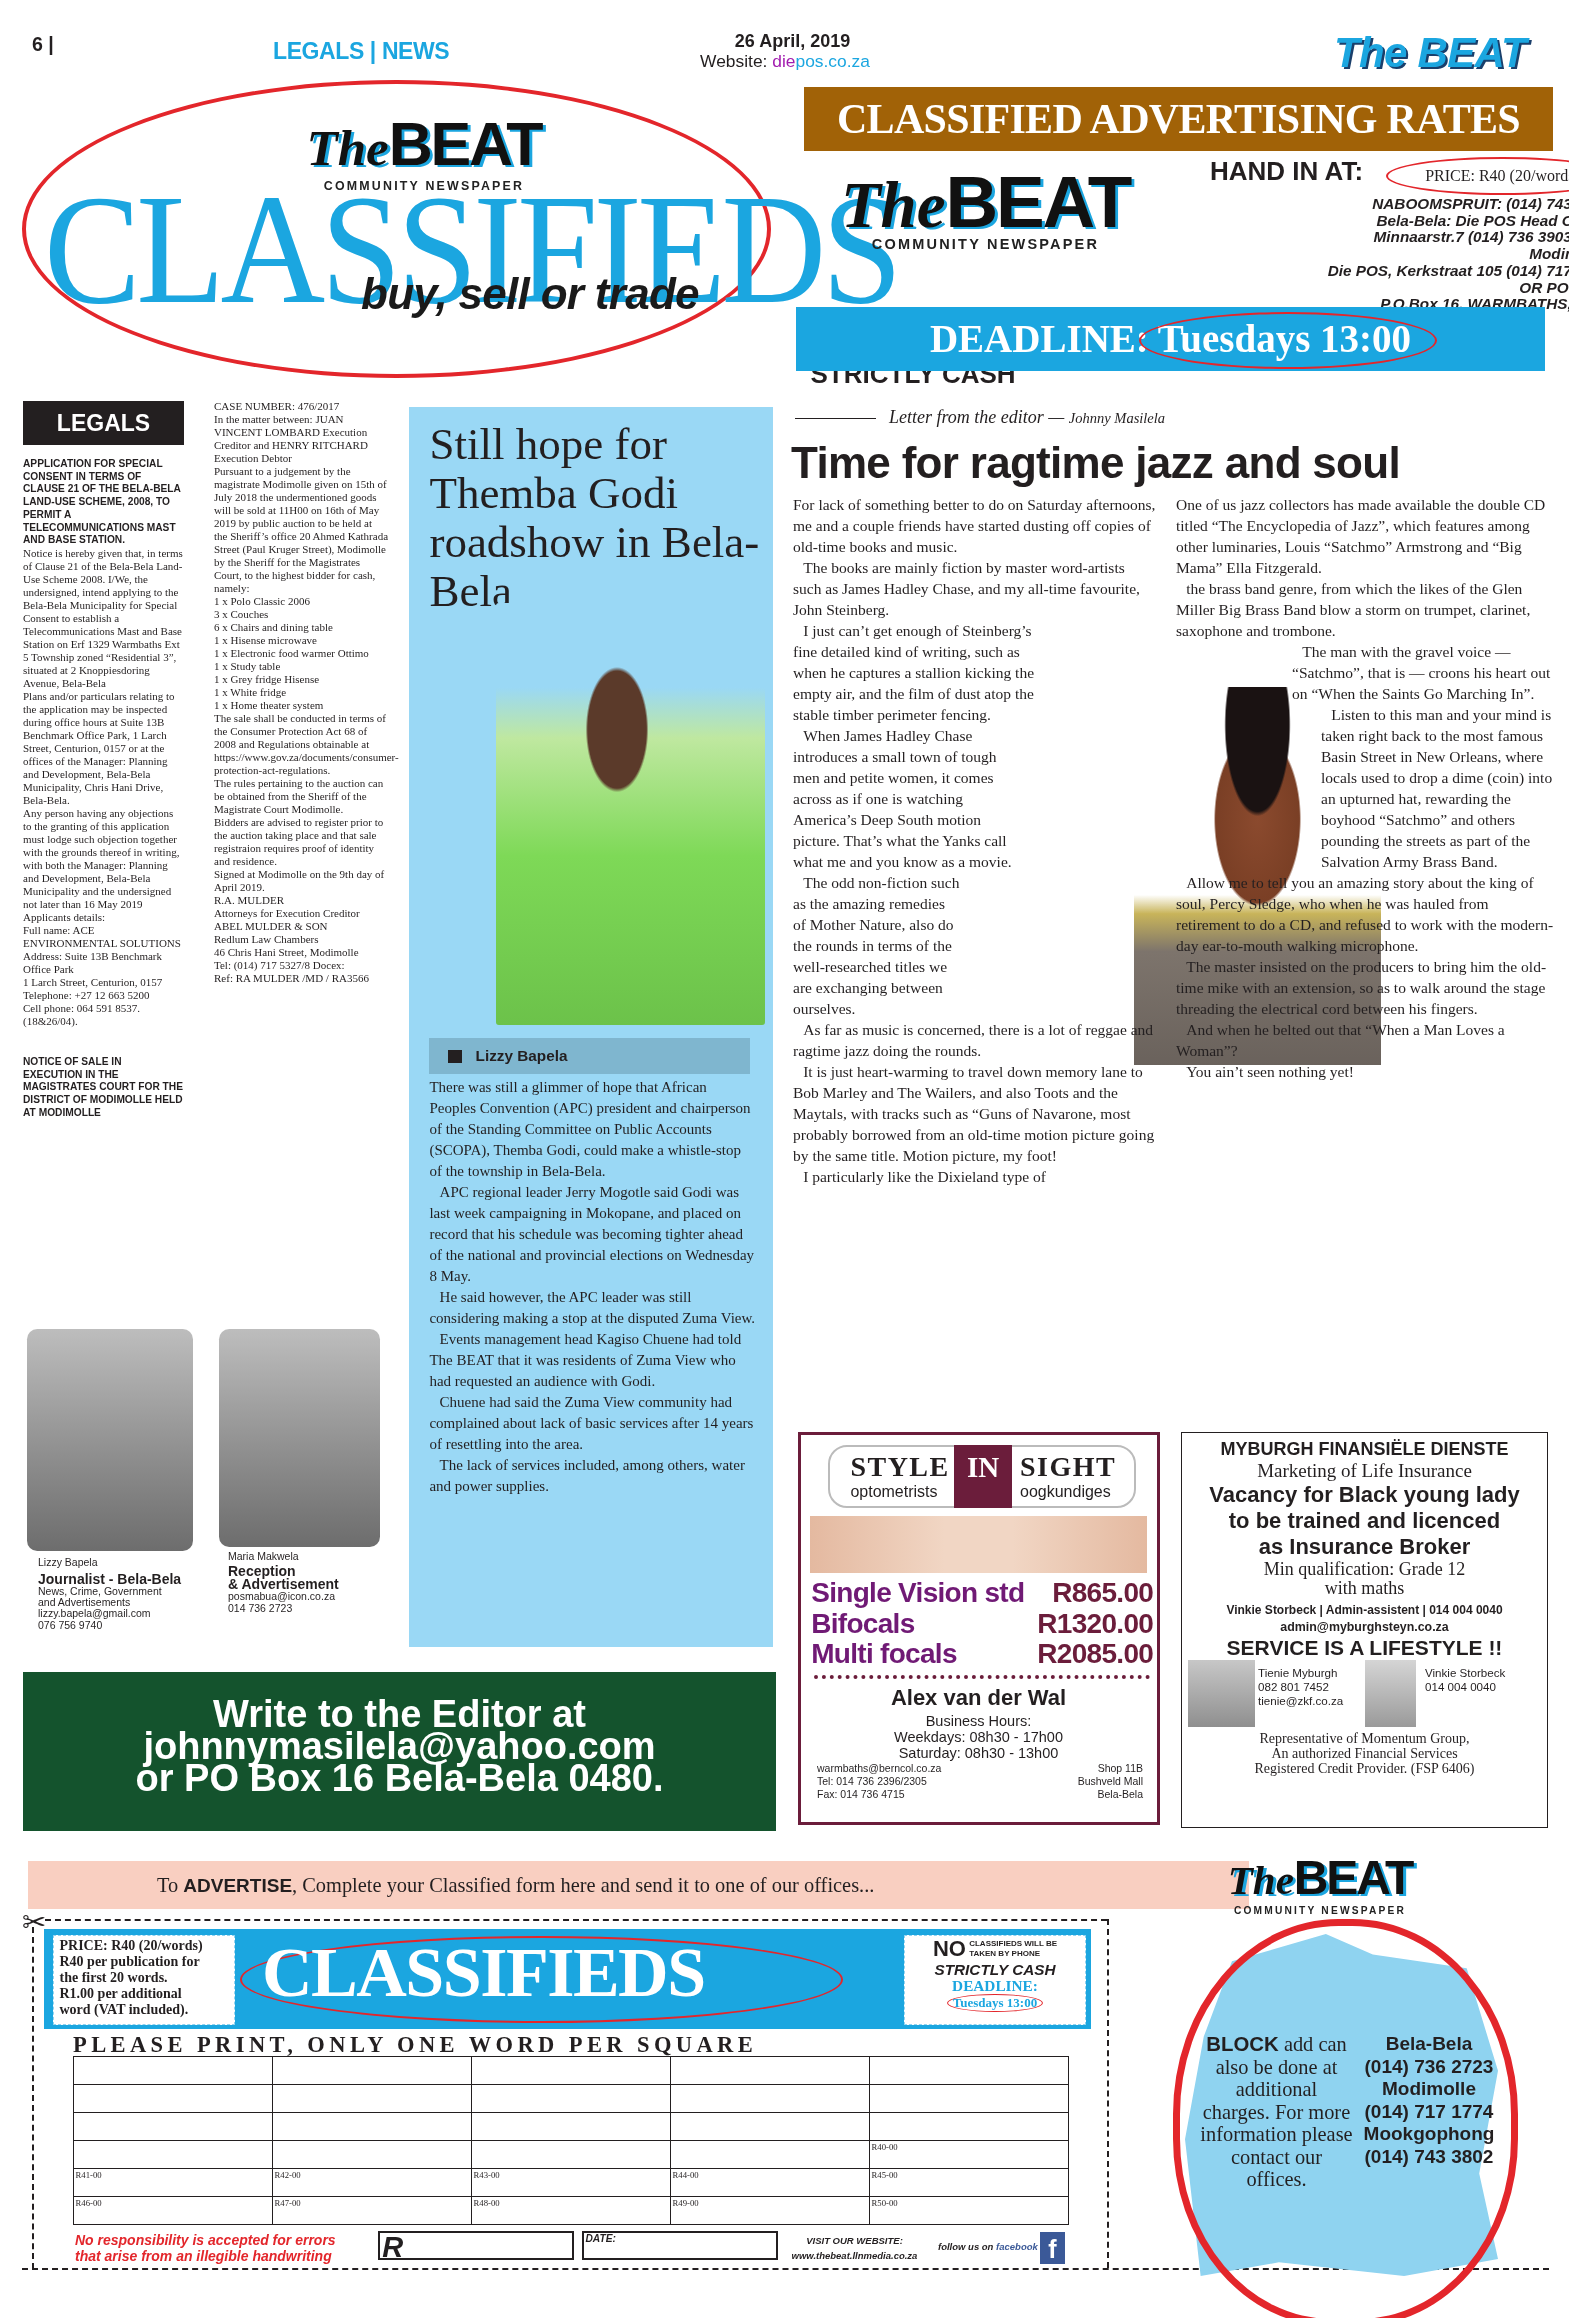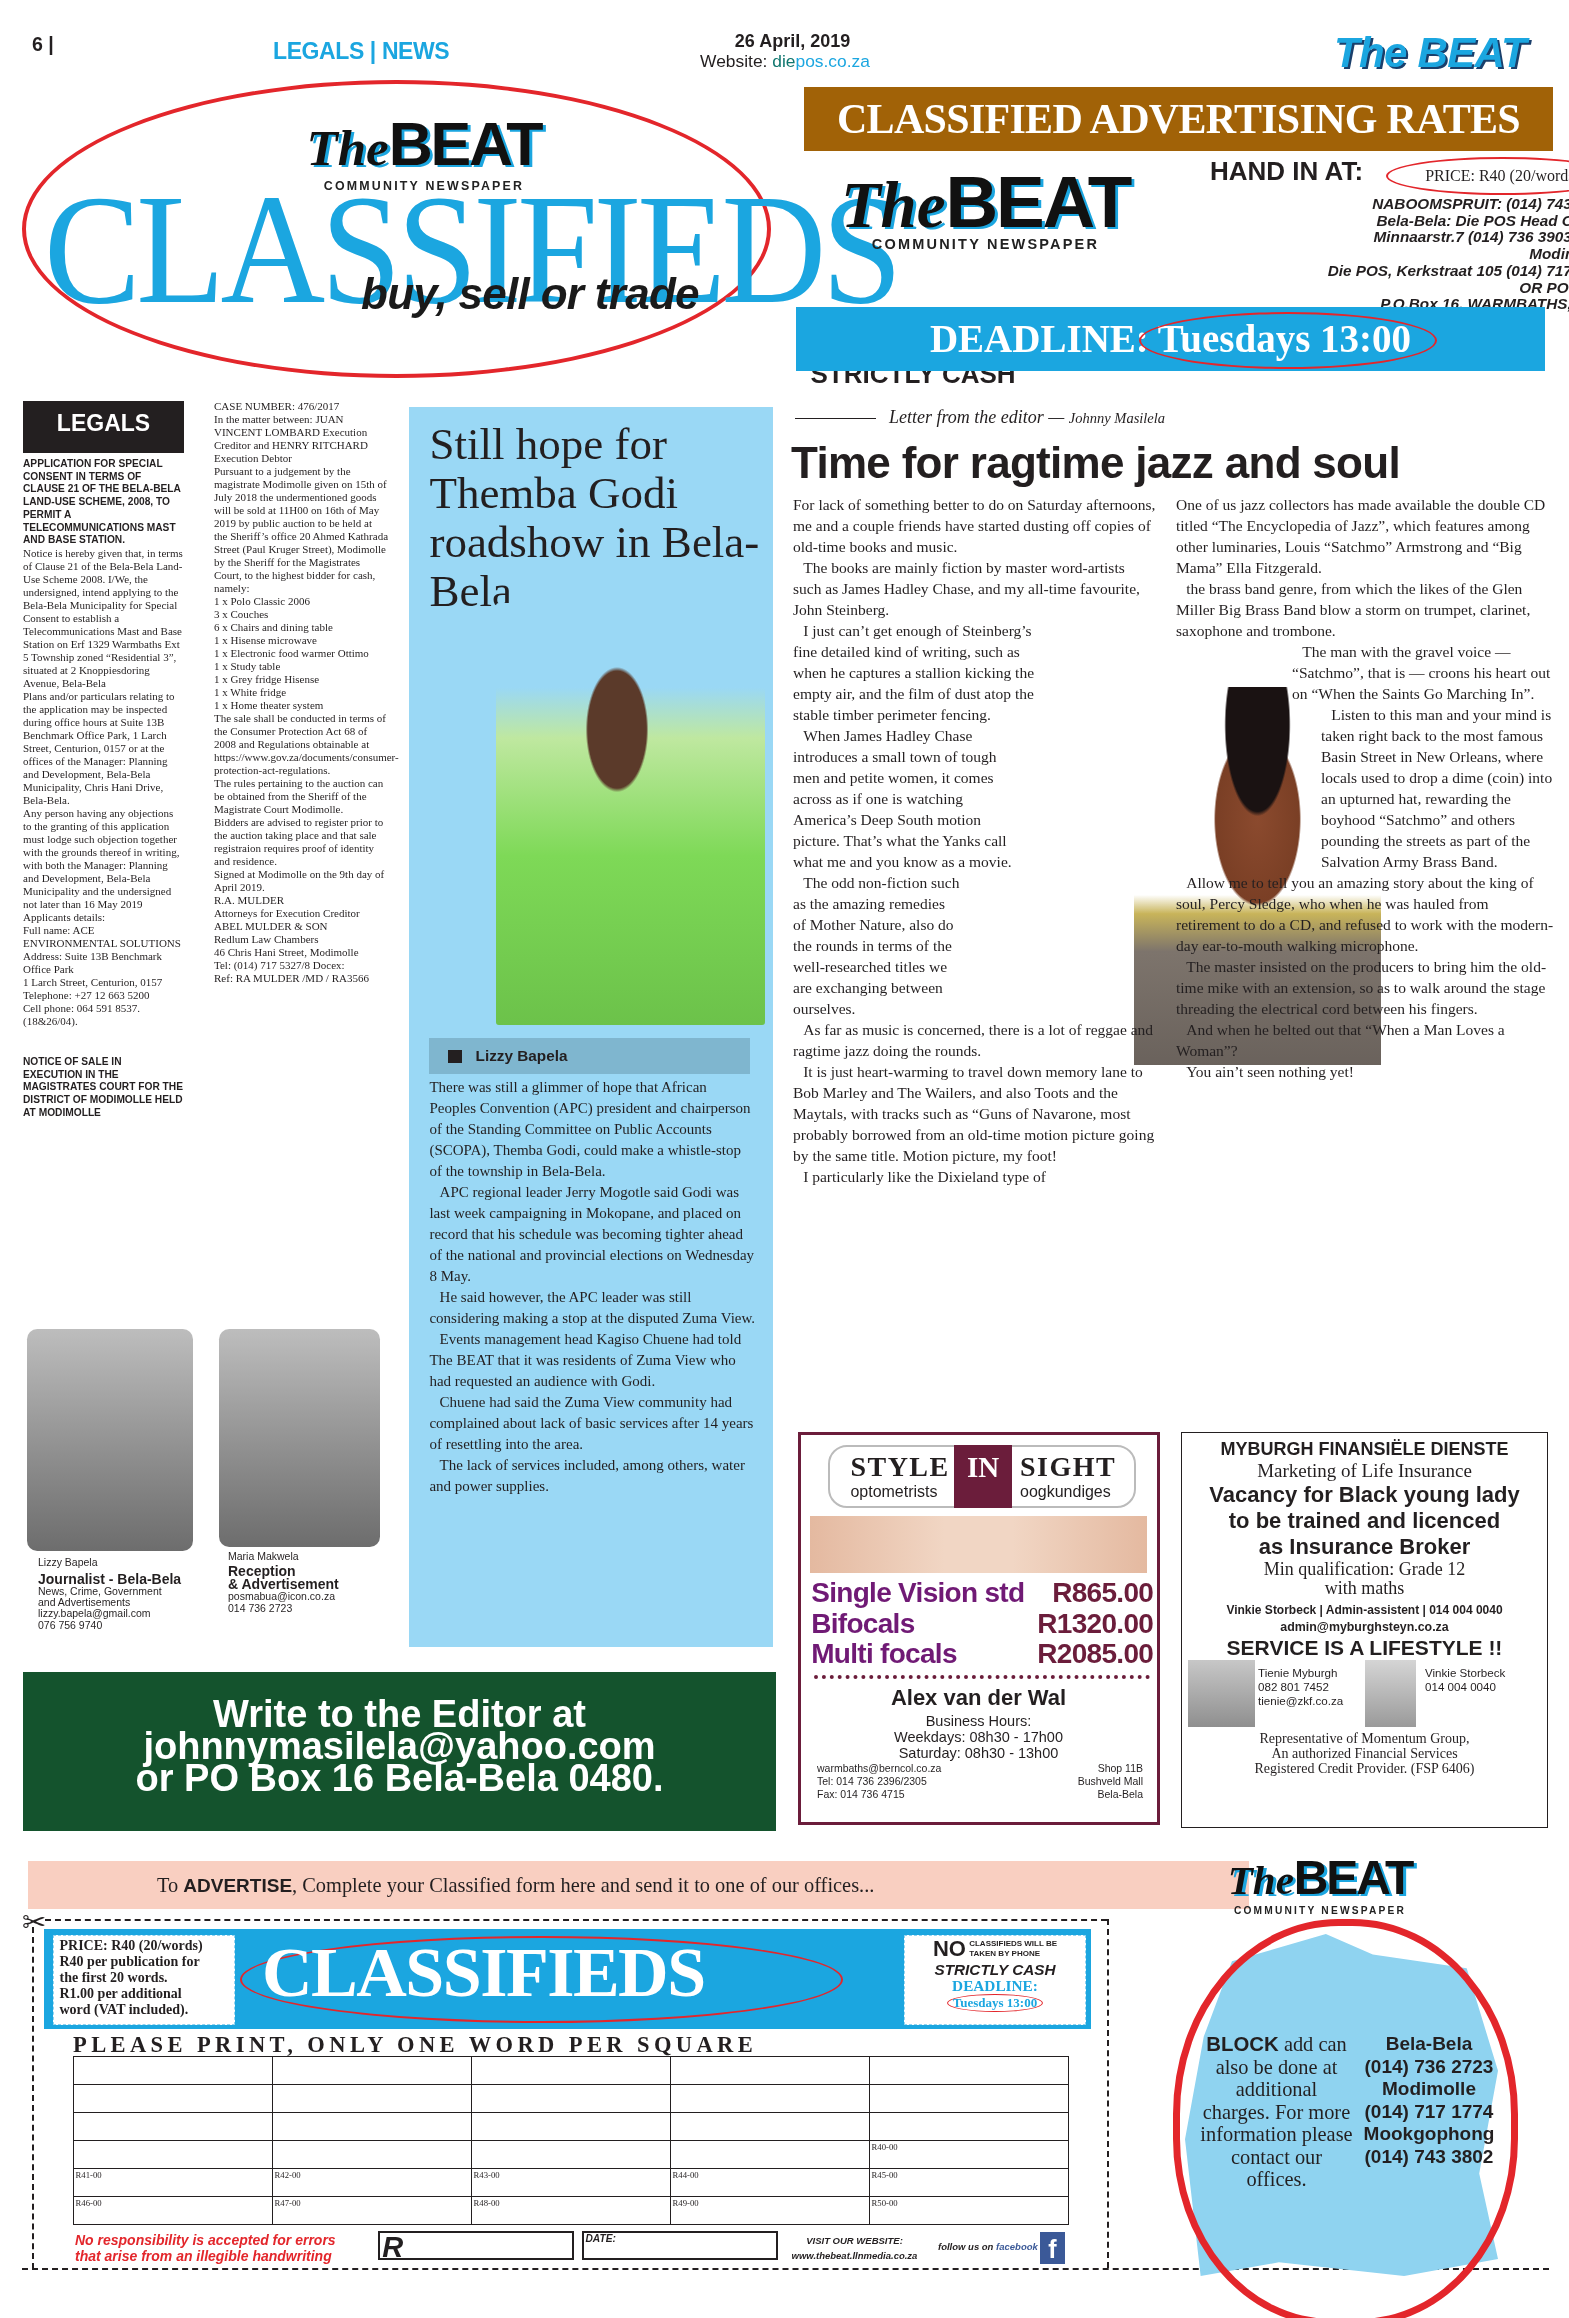--- a/index.html
+++ b/index.html
@@ -4,21 +4,21 @@
 <style>
 *{box-sizing:border-box;margin:0;padding:0}
 body{width:1569px;height:2319px;background:#fff;position:relative;font-family:"Liberation Serif",serif;color:#231f20;overflow:hidden}
 .abs{position:absolute}
 .sans{font-family:"Liberation Sans",sans-serif}
 
 #pagenum{left:32px;top:33px;font-size:19.6px;font-weight:bold}
 #section{left:273px;top:38px;font-size:23px;font-weight:bold;color:#1ba6e0;letter-spacing:-0.4px}
 #date{left:709px;top:30.5px;font-size:18px;font-weight:bold;width:167px;text-align:center}
 #website{left:676px;top:51px;font-size:17.4px;width:218px;text-align:center}
-#website .r{color:#0f766e}
+#website .r{color:#a21caf}
 #website .b{color:#1ba6e0}
 #brand-top{left:1334px;top:29px;font-size:42px;font-weight:bold;font-style:italic;color:#1ba6e0;text-shadow:2.2px 2.2px 0 #1a3f6b;letter-spacing:-0.7px}
 
 #oval{left:22px;top:80px;width:749px;height:298px;border:4.4px solid #e3262b;border-radius:50%}
 #beatlogo{left:302px;top:109px;width:244px;text-align:center}
 .beat-the{font-family:"Liberation Serif",serif;font-style:italic;font-weight:bold;font-size:51px;color:#111;text-shadow:2.9px 2.2px 0 #1ba6e0}
 .beat-beat{font-family:"Liberation Sans",sans-serif;font-weight:900;font-size:61px;color:#111;text-shadow:2.9px 2.2px 0 #1ba6e0;letter-spacing:-2.2px}
 .beat-sub{font-family:"Liberation Sans",sans-serif;font-weight:bold;font-size:12.4px;letter-spacing:2.2px;color:#222}
 #big-classifieds{left:44px;top:171px;font-size:145px;color:#1ba6e0;letter-spacing:-4.4px;line-height:1;transform:scaleY(1.08);transform-origin:left top}
 #bst{left:361px;top:269px;font-size:44px;font-weight:bold;font-style:italic;color:#1a1a1a;letter-spacing:-0.7px}
@@ -28,21 +28,21 @@
 #rates-logo{left:44px;top:73px;width:291px}
 #no-phone{left:14.5px;top:249px;font-weight:bold;font-size:19px}
 #no-phone b{font-size:28px}
 #strictly{left:14.5px;top:272px;font-size:26px;font-weight:bold}
 #handin{left:414px;top:69px;font-size:26px;font-weight:bold}
 #price-oval{left:590px;top:70px;width:233px;height:38px;border:2.2px solid #e3262b;border-radius:50%;font-size:16px;text-align:center;line-height:33px}
 #addresses{left:378px;top:109px;width:436px;text-align:right;font-size:15.3px;font-weight:bold;font-style:italic;line-height:16.7px}
 #deadline{left:0;top:218px;width:749px;height:64px;background:#1ba6e0;color:#fff;font-size:39px;font-weight:bold;text-align:center;line-height:64px;top:220px}
 #deadline-oval{left:343px;top:225px;width:298px;height:57px;border:2.2px solid #e3262b;border-radius:50%}
 
-#legals-box{left:23px;top:401px;width:161px;height:52px;background:#231f20;color:#fff;font-size:23px;font-weight:bold;text-align:center;line-height:44px}
+#legals-box{left:23px;top:401px;width:161px;height:44px;background:#231f20;color:#fff;font-size:23px;font-weight:bold;text-align:center;line-height:44px}
 .col-text{font-size:11px;line-height:13px}
 .col-text h4{font-family:"Liberation Sans",sans-serif;font-size:10.2px;font-weight:bold;line-height:12.7px}
 #legals-col1{left:23px;top:458px;width:160px}
 #legals-col2{left:214px;top:400px;width:174px}
 
 .staff-photo{background:linear-gradient(180deg,#bdbdbd,#8c8c8c 60%,#6d6d6d);border-radius:10.2px}
 #staff1-photo{left:27px;top:1329px;width:166px;height:222px}
 #staff2-photo{left:219px;top:1329px;width:161px;height:218px}
 .staff-info{font-family:"Liberation Sans",sans-serif;font-size:10.5px;line-height:11.3px}
 .staff-info .role{font-size:14px;font-weight:bold;line-height:13px}

